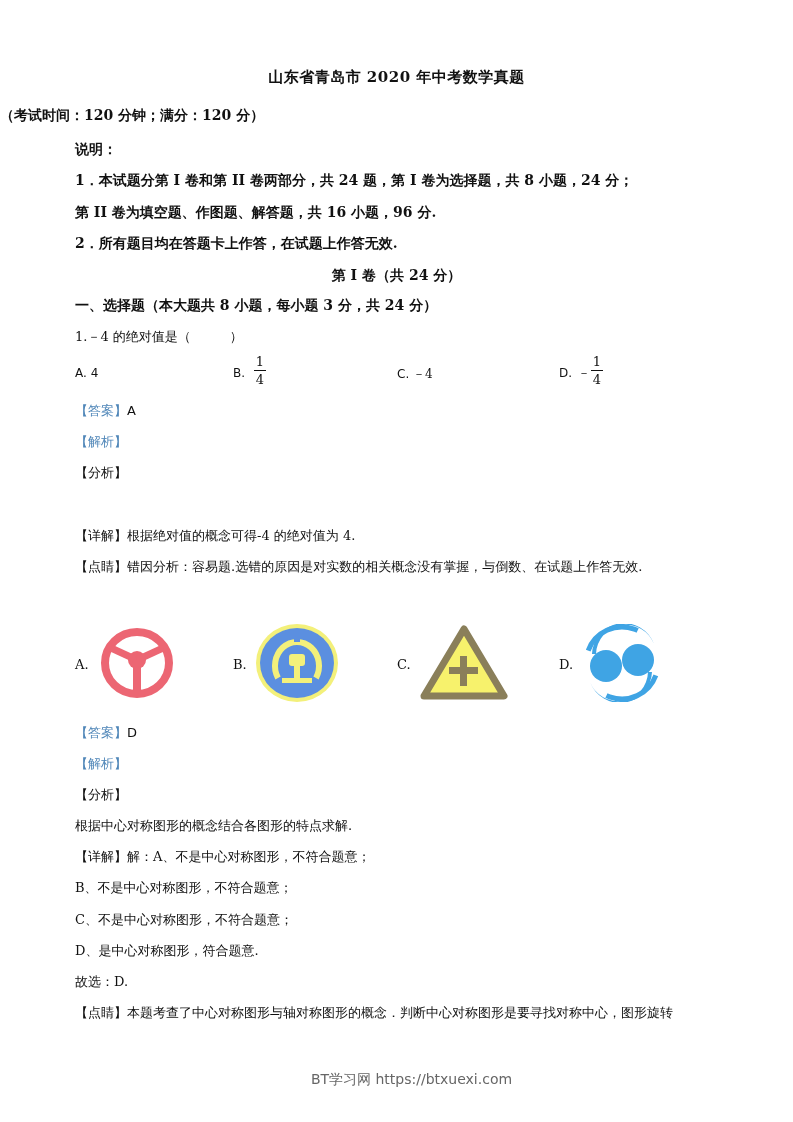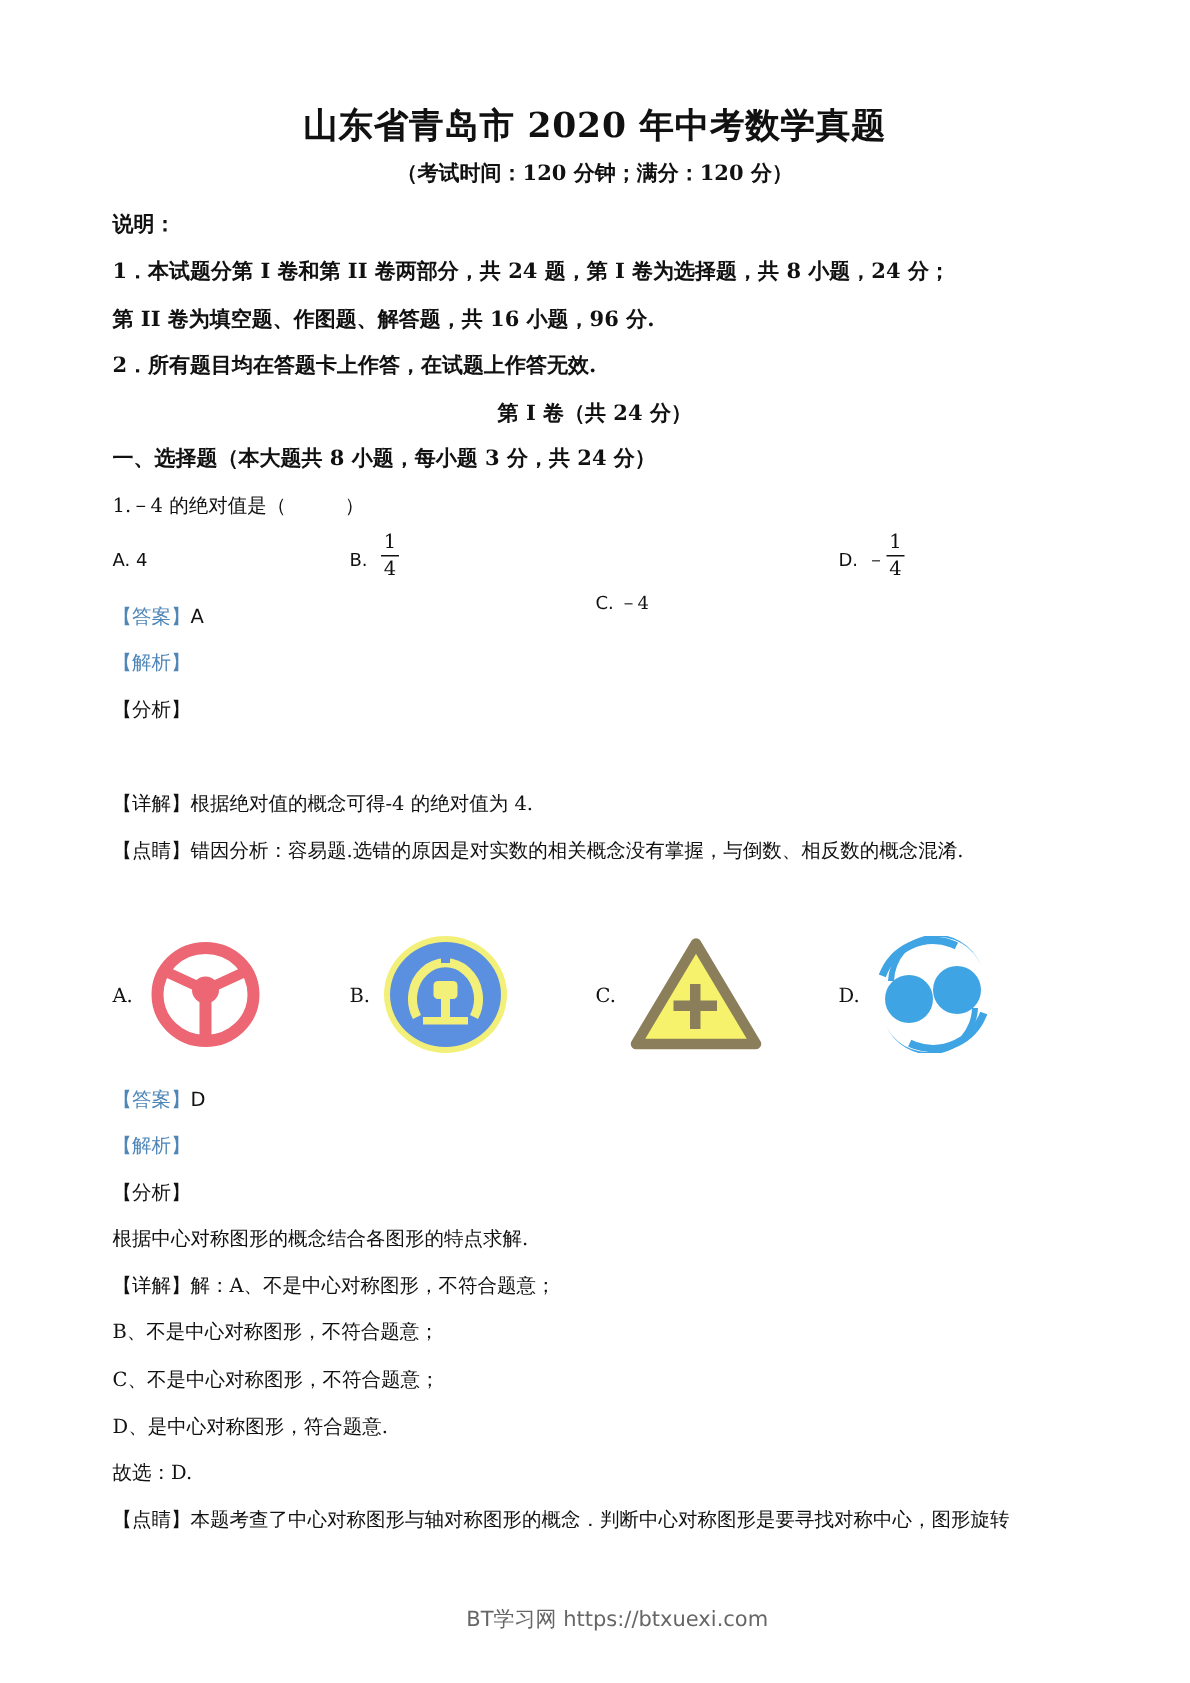--- a/index.html
+++ b/index.html
@@ -1,21 +1,21 @@
 <!DOCTYPE html>
 <html><head>
   <meta charset="utf-8">
   <style>
     html, body { margin:0; padding:0; background:#ffffff; }
     body { width:793px; height:1122px; position:relative; overflow:hidden;
            font-family:"DejaVu Serif","Liberation Serif",serif; color:#111; }
     .page { position:absolute; left:0; top:0; width:793px; height:1122px; }
     .title { position:absolute; left:0; width:793px; top:68px; text-align:center;
-             font-size:23px; font-weight:bold; letter-spacing:0.5px; }
-    .subtitle { position:absolute; left:0; width:793px; top:107px; text-align:center;
+             font-size:15px; font-weight:bold; letter-spacing:0.5px; }
+    .subtitle { position:absolute; left:0; width:793px; top:107px; text-align:left;
                 font-size:14px; font-weight:bold; }
     .line { position:absolute; left:75px; font-size:13px; white-space:nowrap; }
     .bold { font-weight:bold; font-size:14px; }
     .center { left:0; width:793px; text-align:center; }
     .sans { font-family:"DejaVu Sans","Liberation Sans",sans-serif; }
     .tag-blue { color:#4f86b8; }
     .opt { position:absolute; font-size:12px; font-family:"DejaVu Sans","Liberation Sans",sans-serif; }
     .frac { position:absolute; text-align:center; font-size:13px; font-family:"DejaVu Serif","Liberation Serif",serif; }
     .frac .num { display:block; line-height:15px; }
     .frac .bar { display:block; height:1px; background:#111; margin:1px 0; }
@@ -48,21 +48,21 @@
     <span>4</span>
   </div>
 
   <div class="opt" style="left:233px; top:366px;">B.</div>
   <div class="frac" style="left:254px; top:354px; width:12px;">
     <span class="num">1</span>
     <span class="bar"></span>
     <span class="den">4</span>
   </div>
 
-  <div class="opt" style="left:397px; top:366px;margin-top:28px;">
+  <div class="opt" style="left:397px; top:366px;">
     <span>C.</span>
     <span style="font-family:'DejaVu Serif',serif;">－4</span>
   </div>
 
   <div class="opt" style="left:559px; top:366px;">D.</div>
   <div class="opt" style="left:578px; top:365px; font-family:'DejaVu Serif',serif;">－</div>
   <div class="frac" style="left:591px; top:354px; width:12px;">
     <span class="num">1</span>
     <span class="bar"></span>
     <span class="den">4</span>
@@ -70,21 +70,21 @@
 
   <div class="line" style="top:402px;">
     <span class="tag-blue">【答案】</span><span class="sans">A</span>
   </div>
   <div class="line tag-blue" style="top:433px;">【解析】</div>
   <div class="line" style="top:464px;">【分析】</div>
   <div class="line" style="top:527px;">
     <span>【详解】</span><span>根据绝对值的概念可得-4 的绝对值为 4.</span>
   </div>
   <div class="line" style="top:558px;">
-    <span>【点睛】</span><span>错因分析：容易题.选错的原因是对实数的相关概念没有掌握，与倒数、相反数的概念混淆.</span>
+    <span>【点睛】</span><span>错因分析：容易题.选错的原因是对实数的相关概念没有掌握，与倒数、在试题上作答无效.</span>
   </div>
 
 
   <div class="figlabel" style="left:75px; top:657px;">A.</div>
   <svg class="fig" style="left:99px; top:626px;" width="76" height="74" viewBox="0 0 76 74">
     <ellipse cx="38" cy="37" rx="32" ry="31" fill="none" stroke="#ec6673" stroke-width="8"></ellipse>
     <circle cx="38" cy="34" r="9" fill="#ec6673"></circle>
     <path d="M38 34 L12 22" stroke="#ec6673" stroke-width="7"></path>
     <path d="M38 34 L64 22" stroke="#ec6673" stroke-width="7"></path>
     <path d="M38 34 L38 68" stroke="#ec6673" stroke-width="8"></path>

